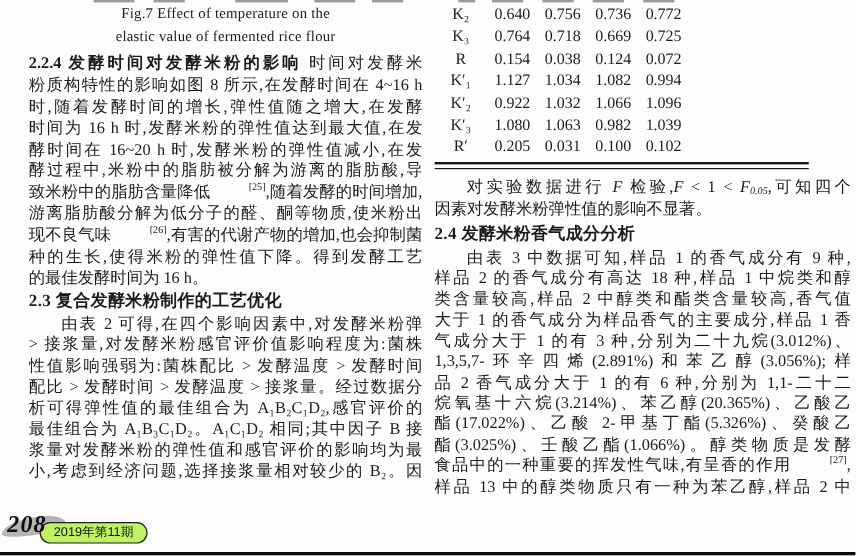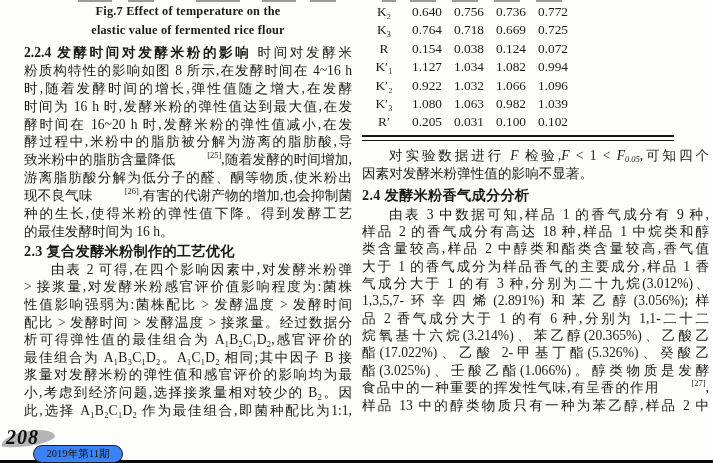--- a/index.html
+++ b/index.html
@@ -7,21 +7,21 @@
     width:713px;height:463px;position:relative;overflow:hidden;
     background:#fdfdfc;color:#1b1b1b;
     font-family:"Liberation Serif","DejaVu Serif",serif;
   }
   .col{position:absolute;overflow:hidden;}
   .col-left{left:24px;top:2px;width:328px;height:420px;}
   .col-right{left:362px;top:0;width:347px;height:415px;}
 
   .caption-line{
     text-align:center;font-size:12.3px;line-height:19px;height:19px;
-    font-weight:bold;letter-spacing:.2px;overflow:hidden;
+    font-weight:normal;letter-spacing:.2px;overflow:hidden;
   }
 
   .para{margin:0;}
   .line{
     font-size:13.6px;overflow:hidden;
     text-align:justify;text-align-last:justify;
   }
   .p224 .line{height:17.9px;line-height:17.9px;}
   .p23  .line{height:17.6px;line-height:17.6px;}
   .pft  .line{height:18.5px;line-height:18.5px;}
@@ -60,23 +60,23 @@
   .footer{position:absolute;left:0;top:425px;width:300px;height:34px;}
   .swoosh{
     position:absolute;left:1px;top:6px;width:54px;height:15px;background:#b4b4b4;
     border-radius:60% 40% 55% 45% / 75% 55% 45% 25%;transform:rotate(-7deg);
   }
   .pagenum{
     position:absolute;left:6px;top:1px;font-size:20px;font-weight:bold;font-style:italic;
     letter-spacing:1px;color:#0d0d0d;z-index:2;
   }
   .issue-pill{
-    position:absolute;left:33px;top:20px;width:88px;height:16px;background:#3b82f6;
+    position:absolute;left:33px;top:10px;width:88px;height:16px;background:#bef264;
     border:1.4px solid #1f1f1f;border-radius:9px;display:flex;align-items:center;justify-content:center;
-    font-family:Liberation Serif, serif;font-size:10.6px;color:#111;z-index:1;
+    font-family:Liberation Sans, sans-serif;font-size:10.6px;color:#111;z-index:1;
   }
   .bottom-edge{position:absolute;left:0;bottom:0;width:713px;height:3px;background:#0a0a0a;}
 </style>
 </head>
 <body>
 
 <div>
 
   <div>
     <span class="frag" style="left:78px;width:34px;"></span>
@@ -115,21 +115,20 @@
 
     <div class="para p23">
       <div class="line indent"><span>由表 2 可得,在四个影响因素中,对发酵米粉弹</span></div>
       <div class="line"><span>&gt; 接浆量,对发酵米粉感官评价值影响程度为:菌株</span></div>
       <div class="line"><span>性值影响强弱为:菌株配比 &gt; 发酵温度 &gt; 发酵时间</span></div>
       <div class="line"><span>配比 &gt; 发酵时间 &gt; 发酵温度 &gt; 接浆量。经过数据分</span></div>
       <div class="line"><span>析可得弹性值的最佳组合为 A₁B₂C₁D₂,感官评价的</span></div>
       <div class="line"><span>最佳组合为 A₁B₃C₁D₂。A₁C₁D₂ 相同;其中因子 B 接</span></div>
       <div class="line"><span>浆量对发酵米粉的弹性值和感官评价的影响均为最</span></div>
       <div class="line"><span>小,考虑到经济问题,选择接浆量相对较少的 B₂。因</span></div>
-      <div class="line"><span>此,选择 A₁B₂C₁D₂ 作为最佳组合,即菌种配比为1:1,</span></div>
     </div>
   </div>
 
   <div class="col col-right">
 
     <div class="otable">
       <div class="tr">
         <span class="tl">K₂</span>
         <span class="td">0.640</span>
         <span class="td">0.756</span>

